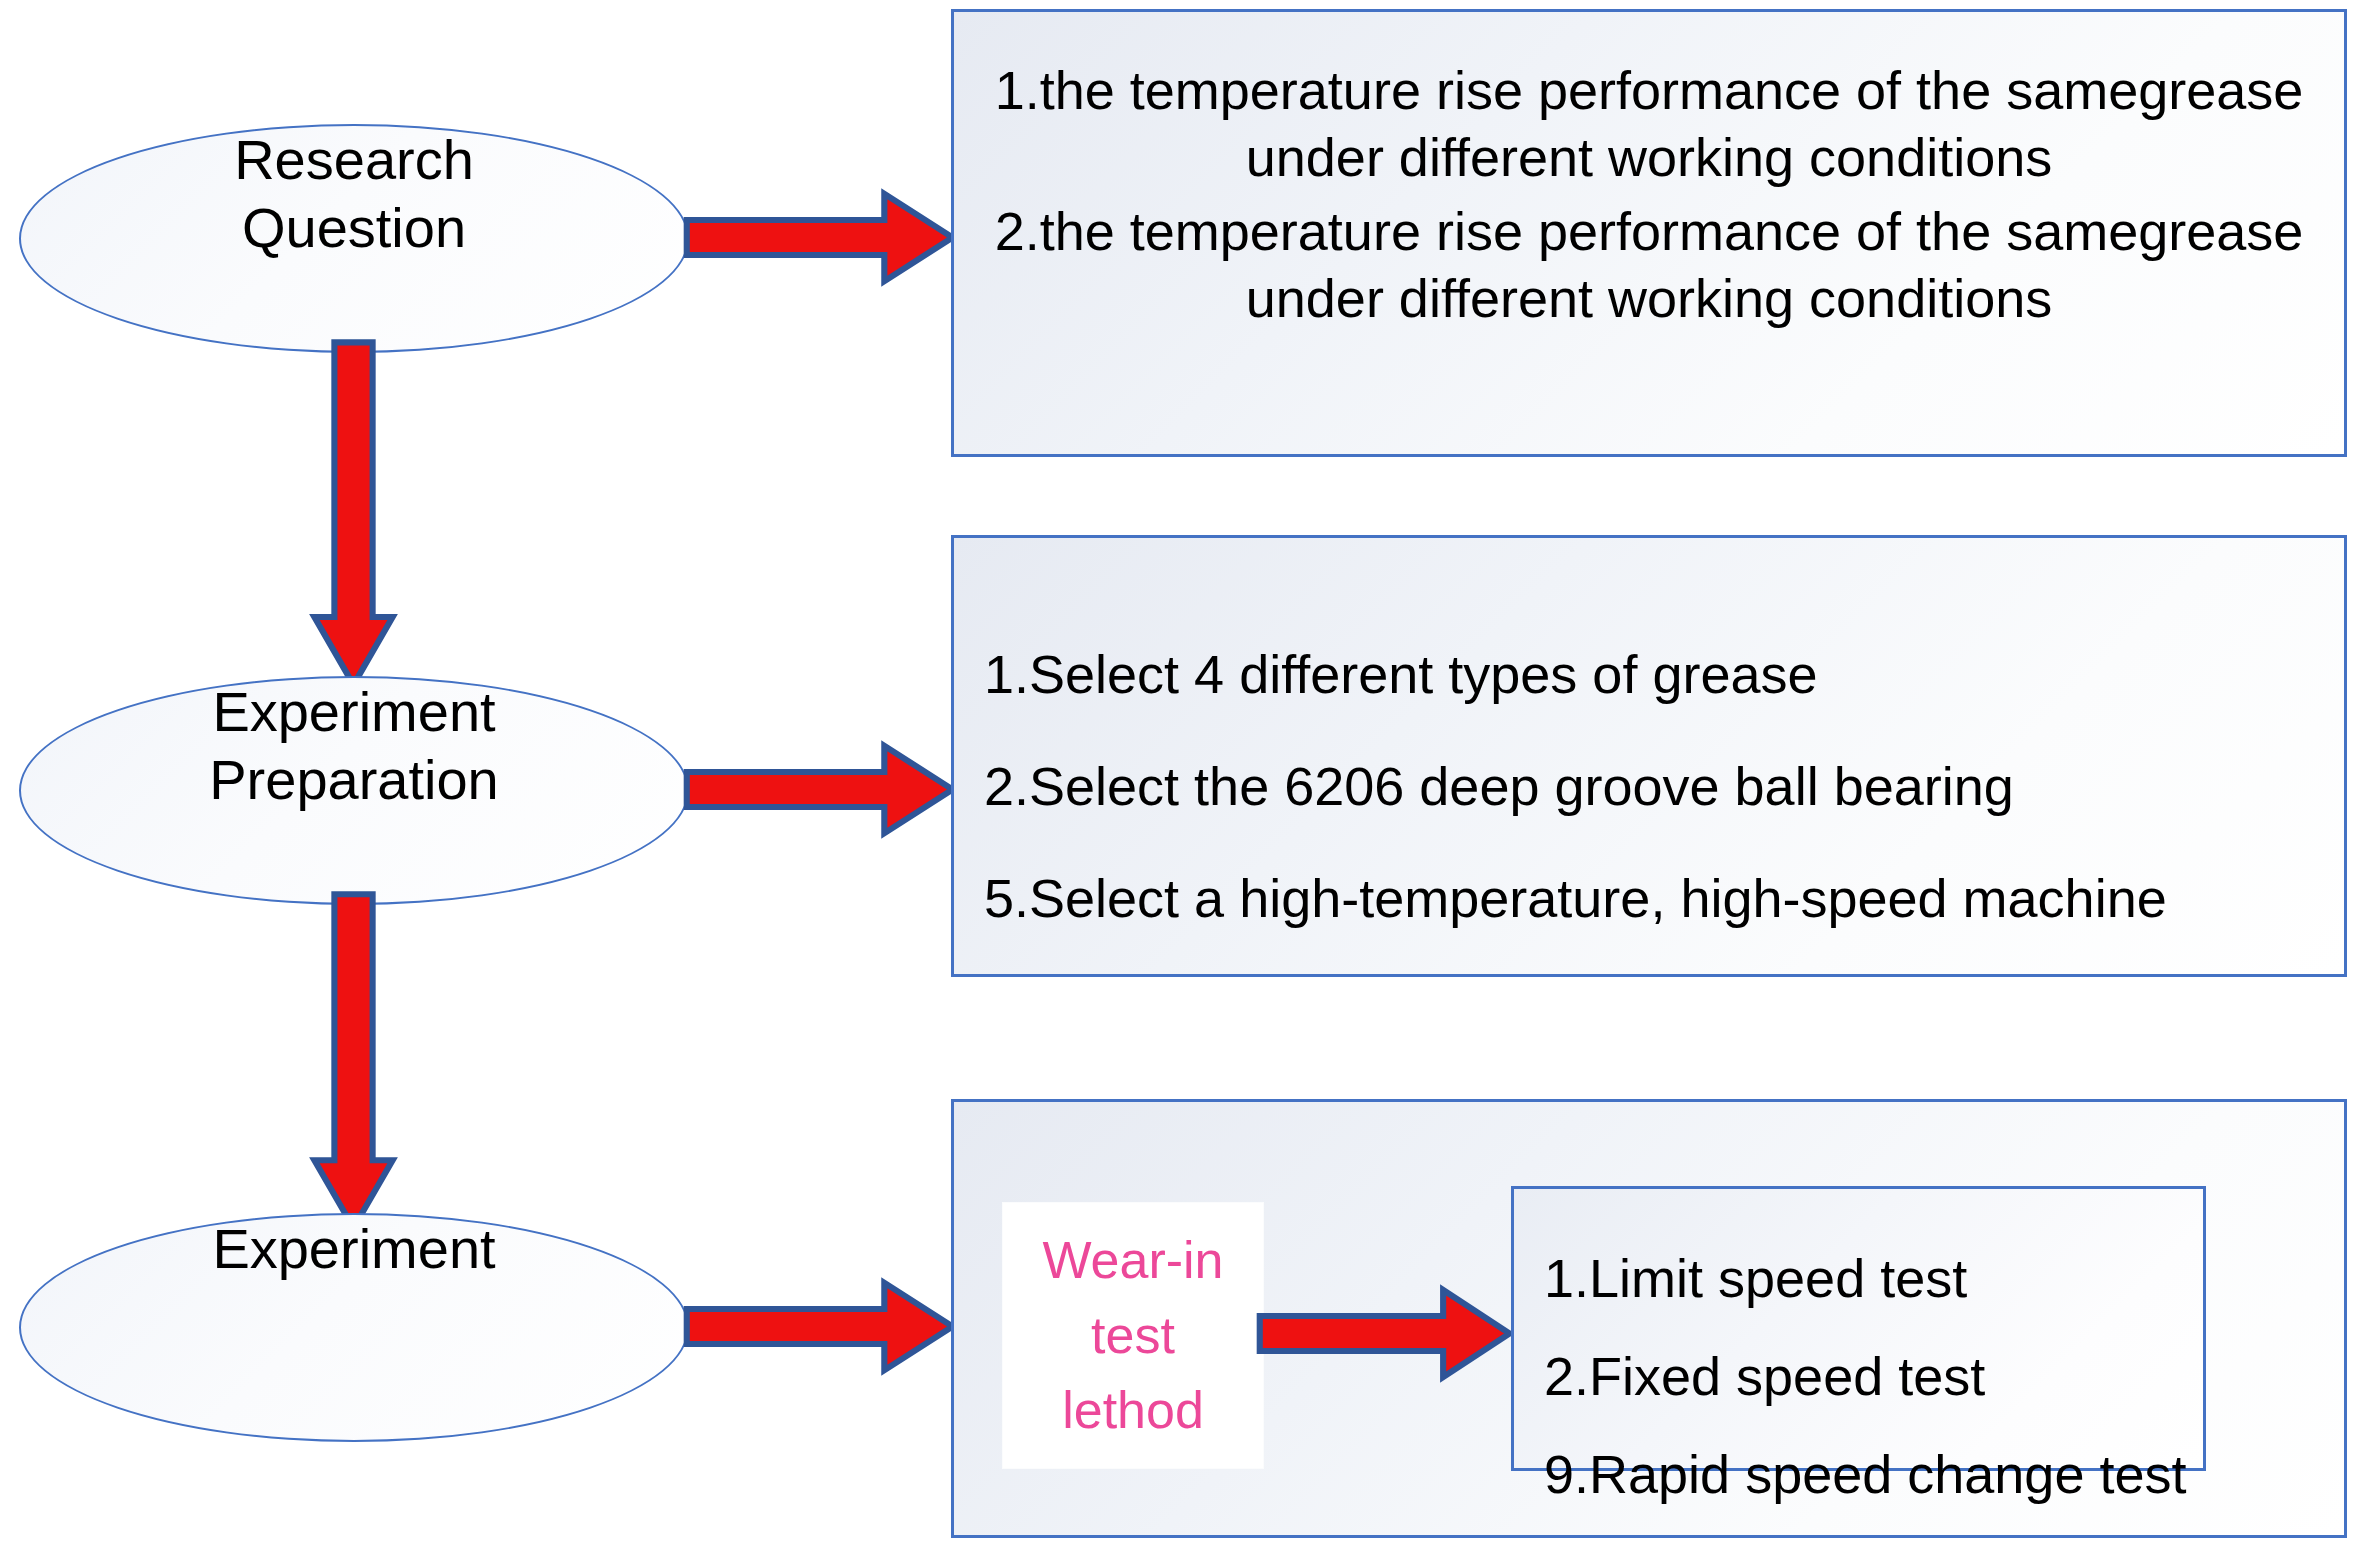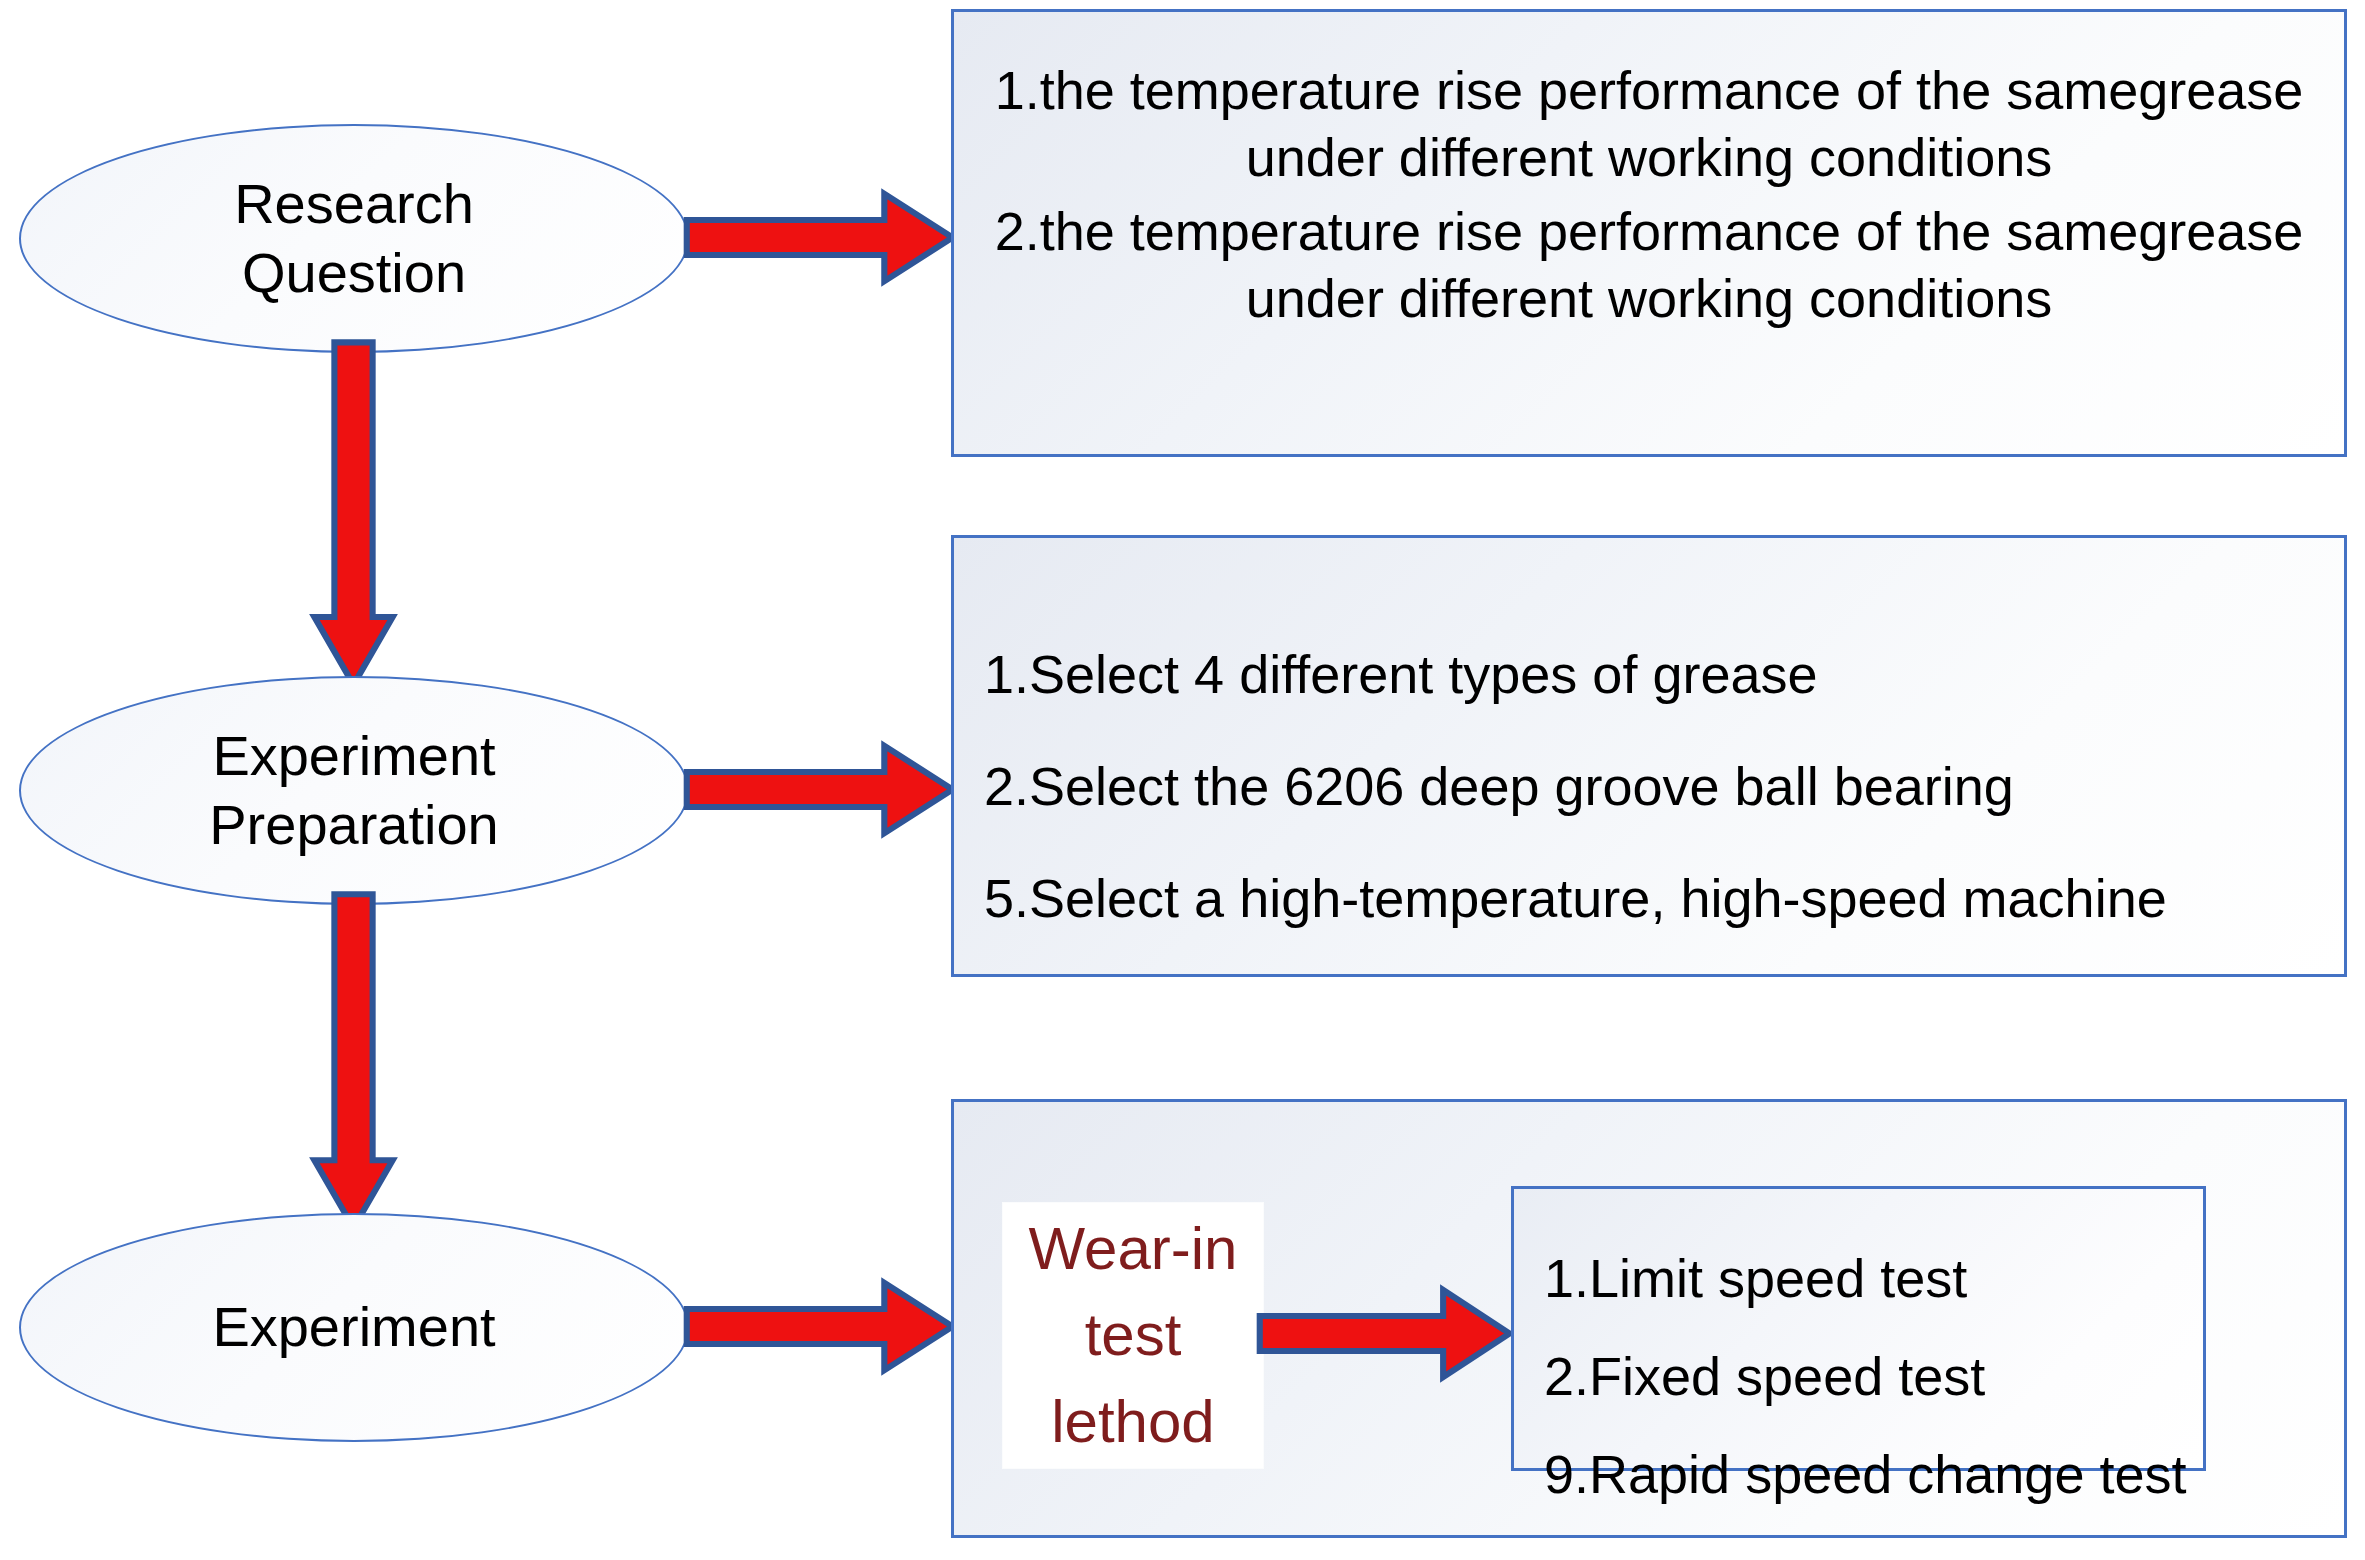--- a/index.html
+++ b/index.html
@@ -20,21 +20,21 @@
   }
 
   
   .stage-ellipse {
     position: absolute;
     box-sizing: border-box;
     border: 2.6px solid #4472C4;
     border-radius: 50%;
     background: linear-gradient(135deg, #F2F5FA 0%, #FAFBFD 45%, #FFFFFF 100%);
     display: flex;
-    align-items: center;
+    align-items: flex-start;
     justify-content: center;
     text-align: center;
   }
   .stage-label {
     font-size: 56px;
     line-height: 1.22;
     color: #000000;
     padding: 0 35px;
     white-space: pre-line;
   }
@@ -77,23 +77,23 @@
     position: absolute;
     box-sizing: border-box;
     background: #FFFFFF;
     border: 0.9px solid #FBFCFD;
     display: flex;
     align-items: center;
     justify-content: center;
     text-align: center;
   }
   .subbox-white .subbox-label {
-    font-size: 60px;
+    font-size: 52px;
     line-height: 1.44;
-    color: #7f1d1d;
+    color: #ec4899;
     white-space: pre-line;
   }
   .subbox-panel {
     position: absolute;
     box-sizing: border-box;
     border: 3.5px solid #4472C4;
     background: linear-gradient(135deg, #E9EDF4 0%, #F4F6FA 40%, #FDFDFE 75%, #FFFFFF 100%);
   }
   .subbox-panel .sub-body {
     position: absolute;

